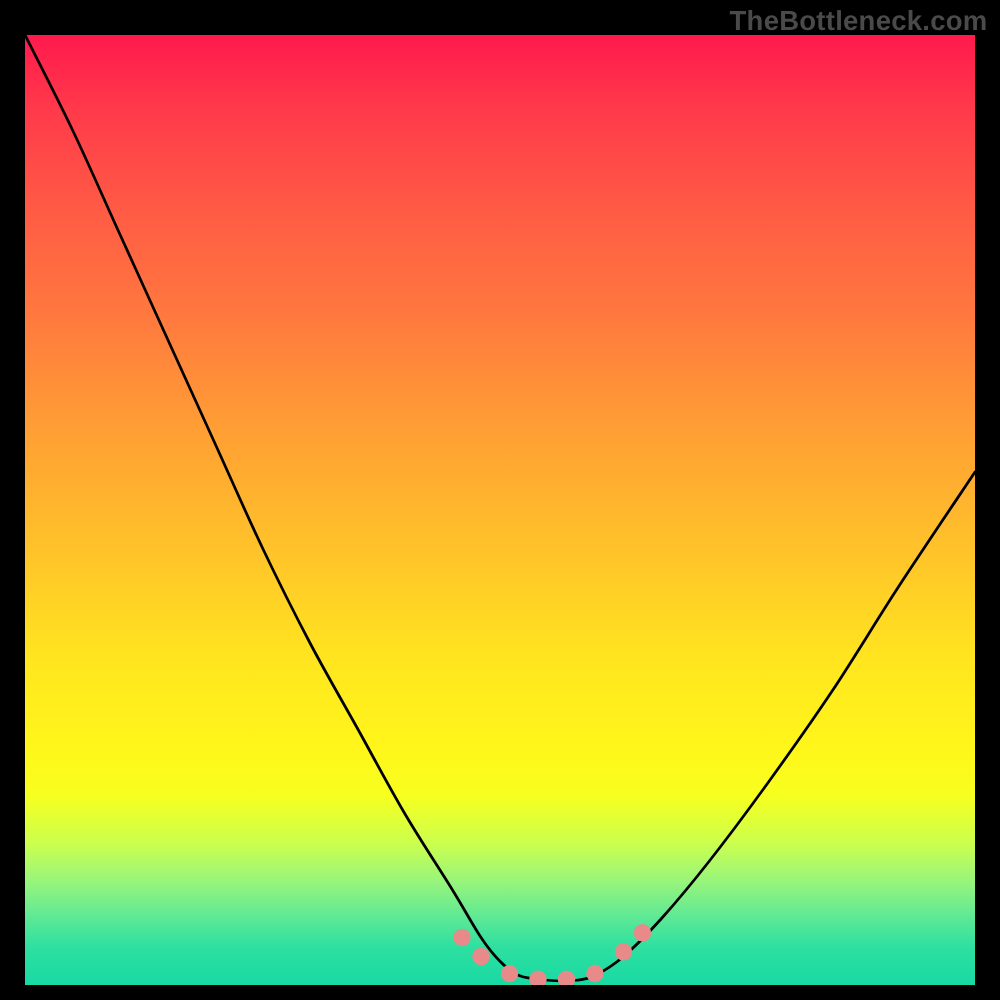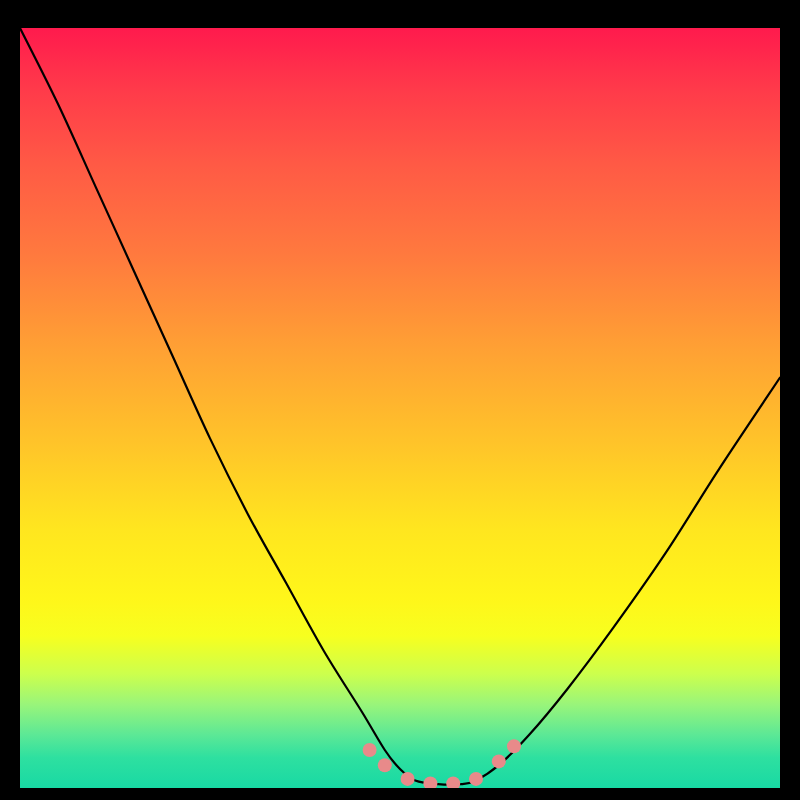--- a/index.html
+++ b/index.html
@@ -74,20 +74,21 @@
   .marker {
     fill: #e88a8a;
     stroke: none;
   }
 </style>
 </head>
 <body>
 
 <div class="frame">
 
+  <div class="watermark">TheBottleneck.com</div>
 
   <div class="plot-area">
     <div class="gradient-bg"></div>
 
     <svg class="curve-svg" viewBox="0 0 760 760" preserveAspectRatio="none">
       <path id="bottleneck-path" class="curve-path" d="M 0.00 0.00 C 6.33 12.67, 25.33 49.40, 38.00 76.00 C 50.67 102.60, 63.33 131.73, 76.00 159.60 C 88.67 187.47, 101.33 215.33, 114.00 243.20 C 126.67 271.07, 139.33 298.93, 152.00 326.80 C 164.67 354.67, 177.33 383.80, 190.00 410.40 C 202.67 437.00, 215.33 462.33, 228.00 486.40 C 240.67 510.47, 253.33 532.00, 266.00 554.80 C 278.67 577.60, 291.33 601.67, 304.00 623.20 C 316.67 644.73, 331.87 667.53, 342.00 684.00 C 352.13 700.47, 358.47 712.50, 364.80 722.00 C 371.13 731.50, 374.93 735.93, 380.00 741.00 C 385.07 746.07, 388.87 749.87, 395.20 752.40 C 401.53 754.93, 410.40 755.57, 418.00 756.20 C 425.60 756.83, 434.47 756.83, 440.80 756.20 C 447.13 755.57, 449.67 755.57, 456.00 752.40 C 462.33 749.23, 469.93 744.80, 478.80 737.20 C 487.67 729.60, 497.80 719.47, 509.20 706.80 C 520.60 694.13, 533.27 678.93, 547.20 661.20 C 561.13 643.47, 576.33 623.20, 592.80 600.40 C 609.27 577.60, 628.27 551.00, 646.00 524.40 C 663.73 497.80, 680.20 469.93, 699.20 440.80 C 718.20 411.67, 749.87 364.80, 760.00 349.60"></path>
       <g id="markers-group">
           <circle cx="349.60" cy="722.00" r="7" class="marker"></circle>
           <circle cx="364.80" cy="737.20" r="7" class="marker"></circle>
           <circle cx="387.60" cy="750.88" r="7" class="marker"></circle>

